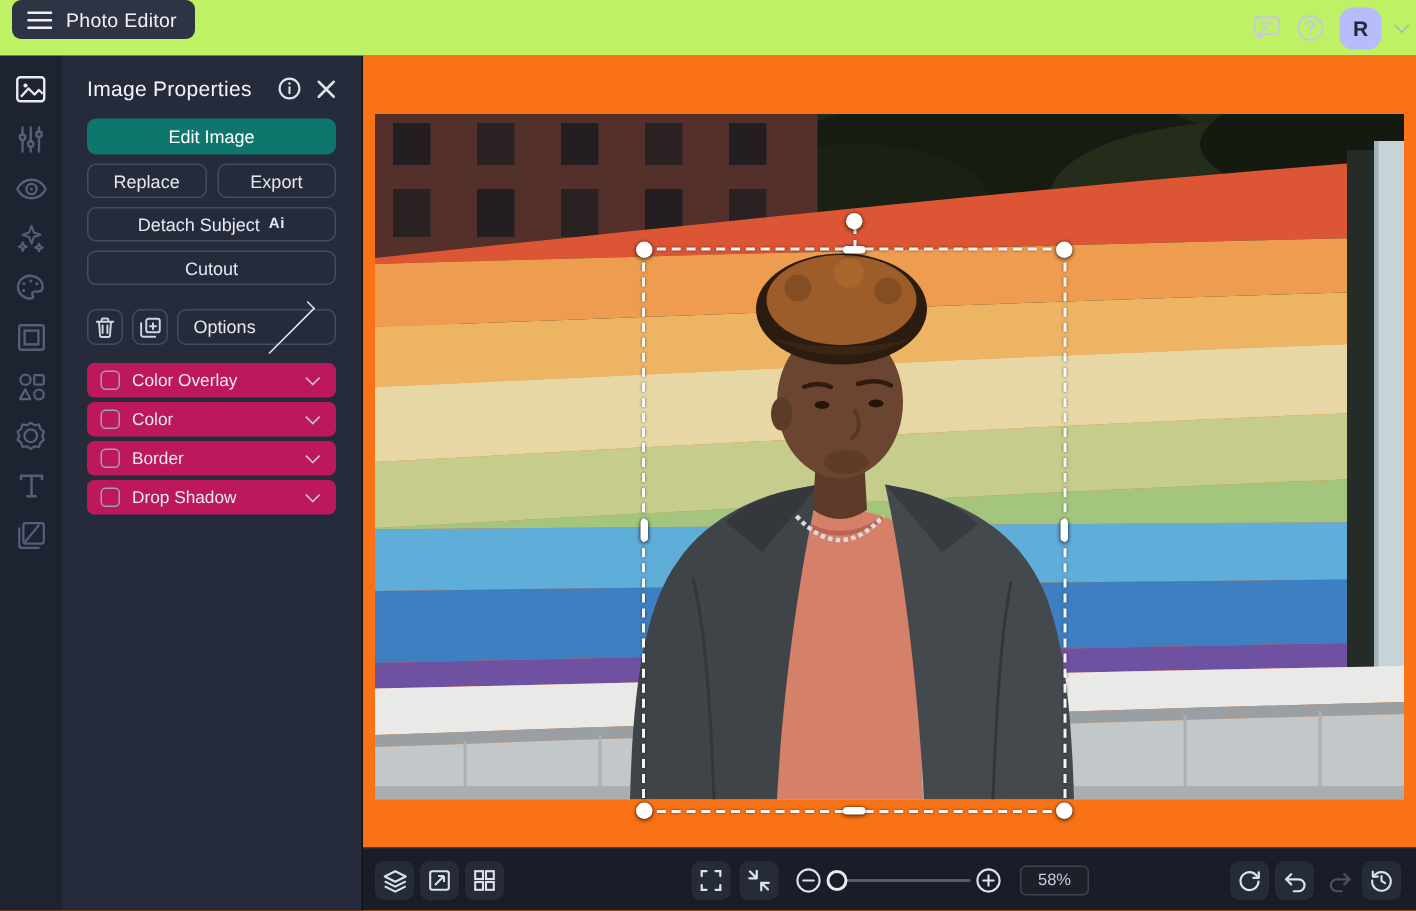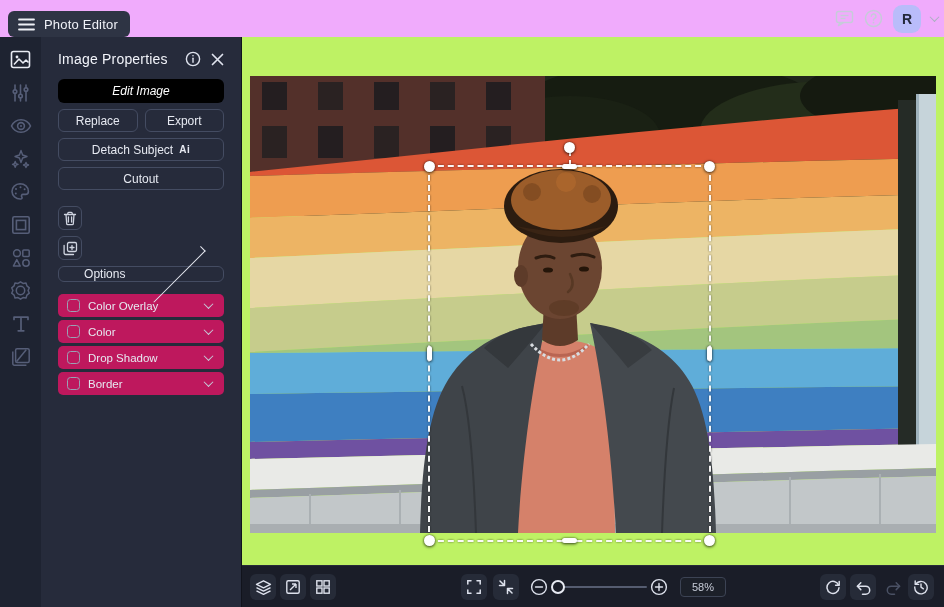--- a/index.html
+++ b/index.html
@@ -1,58 +1,58 @@
 <!DOCTYPE html>
 <html><head>
 <meta charset="utf-8">
 <style>
   * { margin:0; padding:0; box-sizing:border-box; }
   html,body { width:944px; height:607px; overflow:hidden; }
   body { font-family:"Liberation Sans", sans-serif; background:#15171f; color:#e9ecf4; position:relative; }
 
   
-  .topbar { position:absolute; left:0; top:0; width:944px; height:37px; background:#f0abfc; display:flex; align-items:flex-end; z-index:30; }
+  .topbar { position:absolute; left:0; top:0; width:944px; height:37px; background:#bef264; display:flex; align-items:flex-start; z-index:30; }
   .app-chip { display:flex; align-items:center; gap:9px; background:#2e3444; border-radius:6px; height:26px; padding:0 12px 0 10px; margin-left:8px; }
   .app-chip .ttl { font-size:13px; color:#f0f2f8; letter-spacing:.2px; }
   .tb-center { position:absolute; left:428px; top:5px; display:flex; gap:12px; }
   .tb-btn { display:flex; align-items:center; gap:7px; background:#2e3444; border:none; color:#e9ecf4; font-size:13px; height:26px; padding:0 12px; border-radius:6px; font-family:inherit; cursor:pointer; }
   .tb-right { position:absolute; right:6px; top:0; height:37px; display:flex; align-items:center; gap:10px; }
   .icon-btn { background:none; border:none; color:#c6cbd9; cursor:pointer; display:flex; align-items:center; justify-content:center; padding:0; }
   .avatar { width:28px; height:28px; border-radius:9px; background:#b9bcfa; color:#23283a; font-weight:bold; font-size:14px; display:flex; align-items:center; justify-content:center; }
   .chev { display:inline-block; width:7px; height:7px; border-right:1.6px solid currentColor; border-bottom:1.6px solid currentColor; transform:rotate(45deg) translate(-1px,-1px); }
   .chev-right { transform:rotate(-45deg); }
 
   
   .rail { position:absolute; left:0; top:37px; width:41px; height:570px; background:#1e2331; display:flex; flex-direction:column; align-items:center; padding-top:11px; gap:10px; z-index:20; }
   .rail button { width:30px; height:23px; background:none; border:none; color:#565e78; display:flex; align-items:center; justify-content:center; cursor:pointer; }
   .rail button.active { color:#e8ebf3; }
 
   
   .panel { position:absolute; left:41px; top:37px; width:201px; height:570px; background:#262b3b; z-index:20; padding:14px 17px 0 17px; border-right:1px solid #11131c; }
   .panel-head { display:flex; align-items:center; margin-bottom:12px; }
   .panel-title { font-size:14px; font-weight:normal; color:#f2f4fa; letter-spacing:.2px; flex:1; }
   .panel-head .icon-btn { color:#dfe3ee; margin-left:10px; }
-  .btn-accent { width:100%; height:24px; border:none; border-radius:6px; background:#000000; color:#fff; font-size:12px; font-family:inherit; cursor:pointer; margin-bottom:6px;font-style:italic; }
+  .btn-accent { width:100%; height:24px; border:none; border-radius:6px; background:#0f766e; color:#fff; font-size:12px; font-family:inherit; cursor:pointer; margin-bottom:6px; }
   .btn-ghost { height:23px; border:1px solid #444c62; border-radius:6px; background:transparent; color:#e6e9f1; font-size:12px; font-family:inherit; cursor:pointer; }
   .row2 { display:flex; gap:7px; margin-bottom:6px; }
   .row2 .btn-ghost { flex:1; }
   .full { width:100%; margin-bottom:6px; }
   .detach { display:flex; align-items:center; justify-content:center; gap:6px; }
   .ai-badge { font-size:10px; font-weight:bold; letter-spacing:.5px; }
-  .tools-row { display:flex; gap:6px; margin:10px 0 12px 0;flex-direction:column; }
+  .tools-row { display:flex; gap:6px; margin:10px 0 12px 0; }
   .sq-btn { width:24px; height:24px; border:1px solid #444c62; border-radius:6px; background:transparent; color:#cfd4e0; display:flex; align-items:center; justify-content:center; cursor:pointer; }
   .options-btn { flex:1; height:24px; border:1px solid #444c62; border-radius:6px; background:transparent; color:#e6e9f1; font-size:12px; font-family:inherit; cursor:pointer; display:flex; align-items:center; padding:0 10px; }
   .options-btn span { flex:1; text-align:center; }
   .toggle-row { height:23px; background:#be185d; border-radius:5px; display:flex; align-items:center; padding:0 9px; margin-bottom:3px; cursor:pointer; }
   .checkbox { width:13px; height:13px; border:1.5px solid #9aa1b4; border-radius:3.5px; margin-right:8px; flex:none; }
   .toggle-label { font-size:11.5px; color:#e6e9f1; flex:1; }
   .toggle-row .chev { color:#c6cbd9; margin-right:3px; }
 
   
-  .canvas-area { position:absolute; left:242px; top:37px; width:702px; height:570px; background:#bef264; overflow:hidden; }
+  .canvas-area { position:absolute; left:242px; top:37px; width:702px; height:570px; background:#f97316; overflow:hidden; }
   .photo { position:absolute; left:8px; top:39px; width:686px; height:457px; }
 
   
   .selection { position:absolute; left:186px; top:128px; width:283px; height:377px; border:2px dashed rgba(255,255,255,.95); filter:drop-shadow(0 0 1px rgba(0,0,0,.55)); z-index:10; }
   .handle { position:absolute; background:#fff; box-shadow:0 1px 3px rgba(0,0,0,.45); }
   .h-circle { width:11px; height:11px; border-radius:50%; }
   .h-bar-h { width:15px; height:5px; border-radius:2.5px; }
   .h-bar-v { width:5px; height:15px; border-radius:2.5px; }
   .rotate-line { position:absolute; left:50%; top:-17px; width:0; height:16px; border-left:2px dashed rgba(255,255,255,.95); transform:translateX(-1px); }
   .rotate-handle { left:50%; top:-25px; transform:translateX(-6px); }
@@ -254,26 +254,26 @@
     <span class="toggle-label">Color Overlay</span>
     <span class="chev"></span>
   </div>
   <div class="toggle-row">
     <span class="checkbox"></span>
     <span class="toggle-label">Color</span>
     <span class="chev"></span>
   </div>
   <div class="toggle-row">
     <span class="checkbox"></span>
-    <span class="toggle-label">Drop Shadow</span>
+    <span class="toggle-label">Border</span>
     <span class="chev"></span>
   </div>
   <div class="toggle-row">
     <span class="checkbox"></span>
-    <span class="toggle-label">Border</span>
+    <span class="toggle-label">Drop Shadow</span>
     <span class="chev"></span>
   </div>
 </aside>
 
 <div class="canvas-area">
 
   <div class="photo">
     <svg width="686" height="457" viewBox="0 0 686 457">
 
       <rect x="0" y="0" width="686" height="140" fill="#20271b"></rect>

